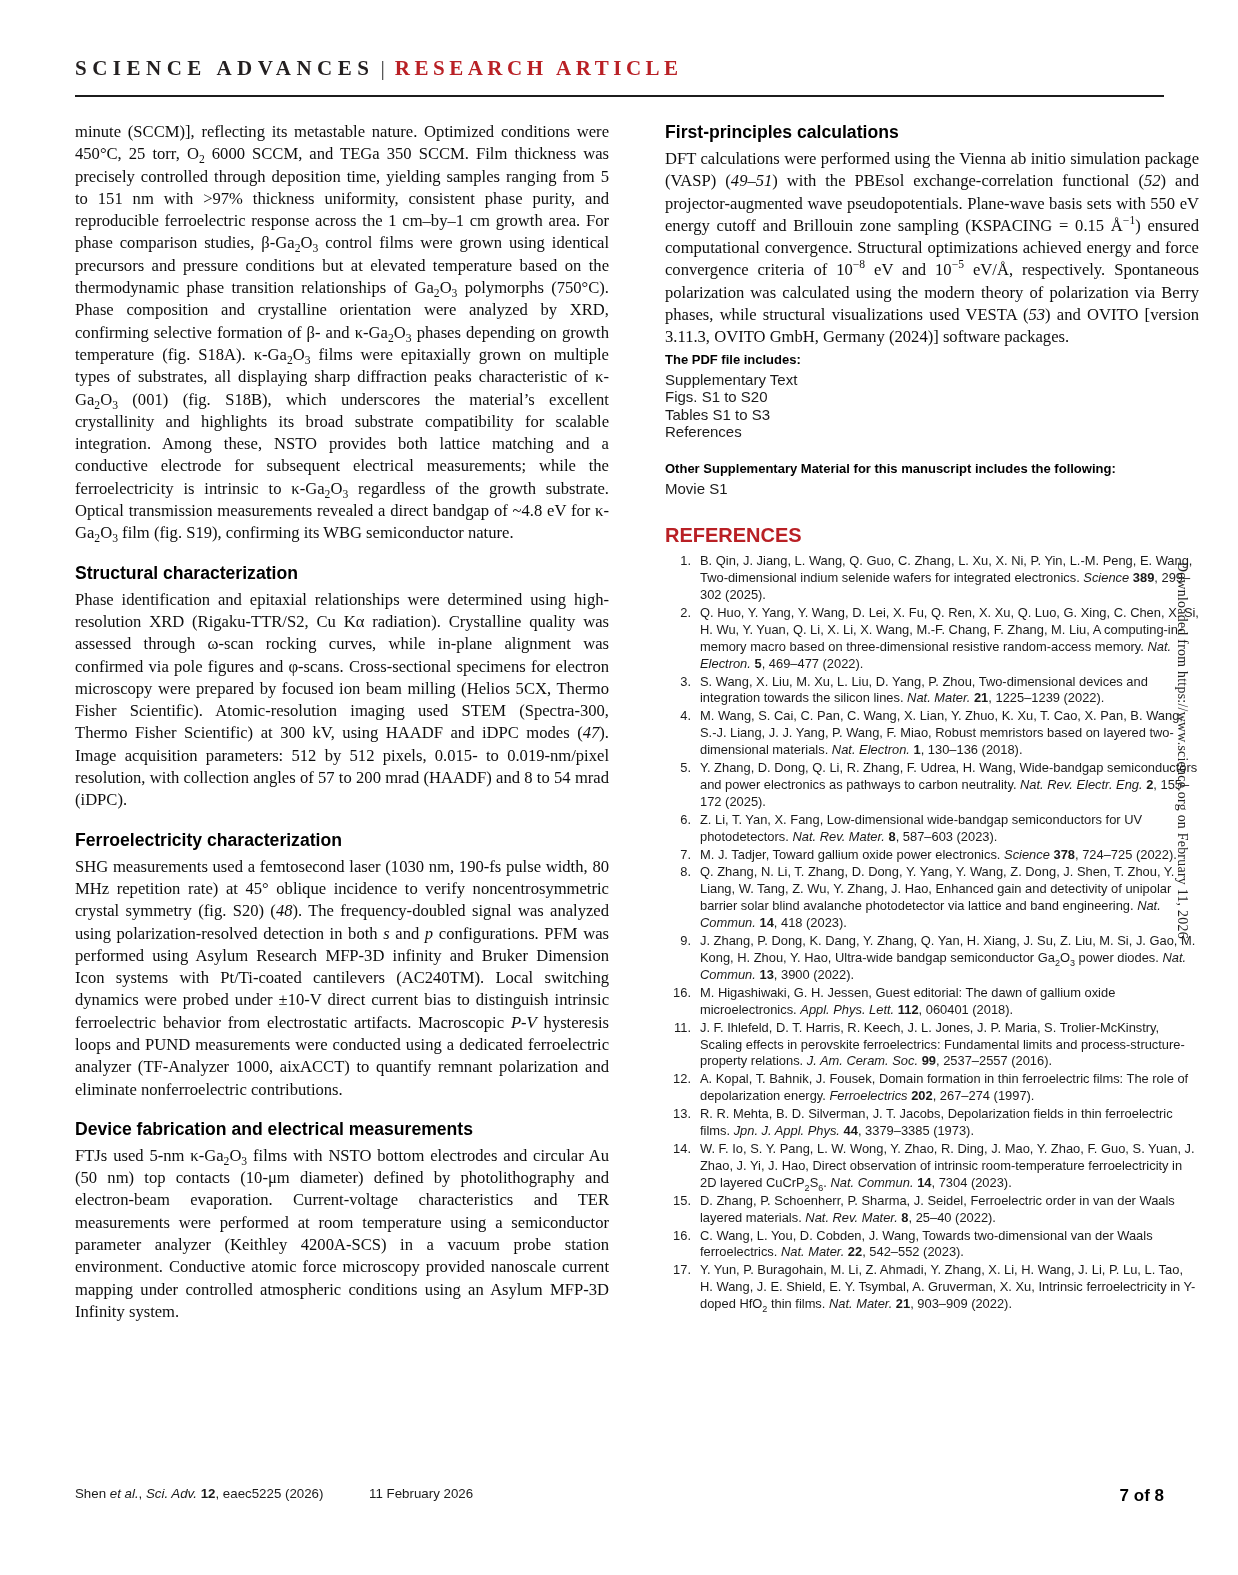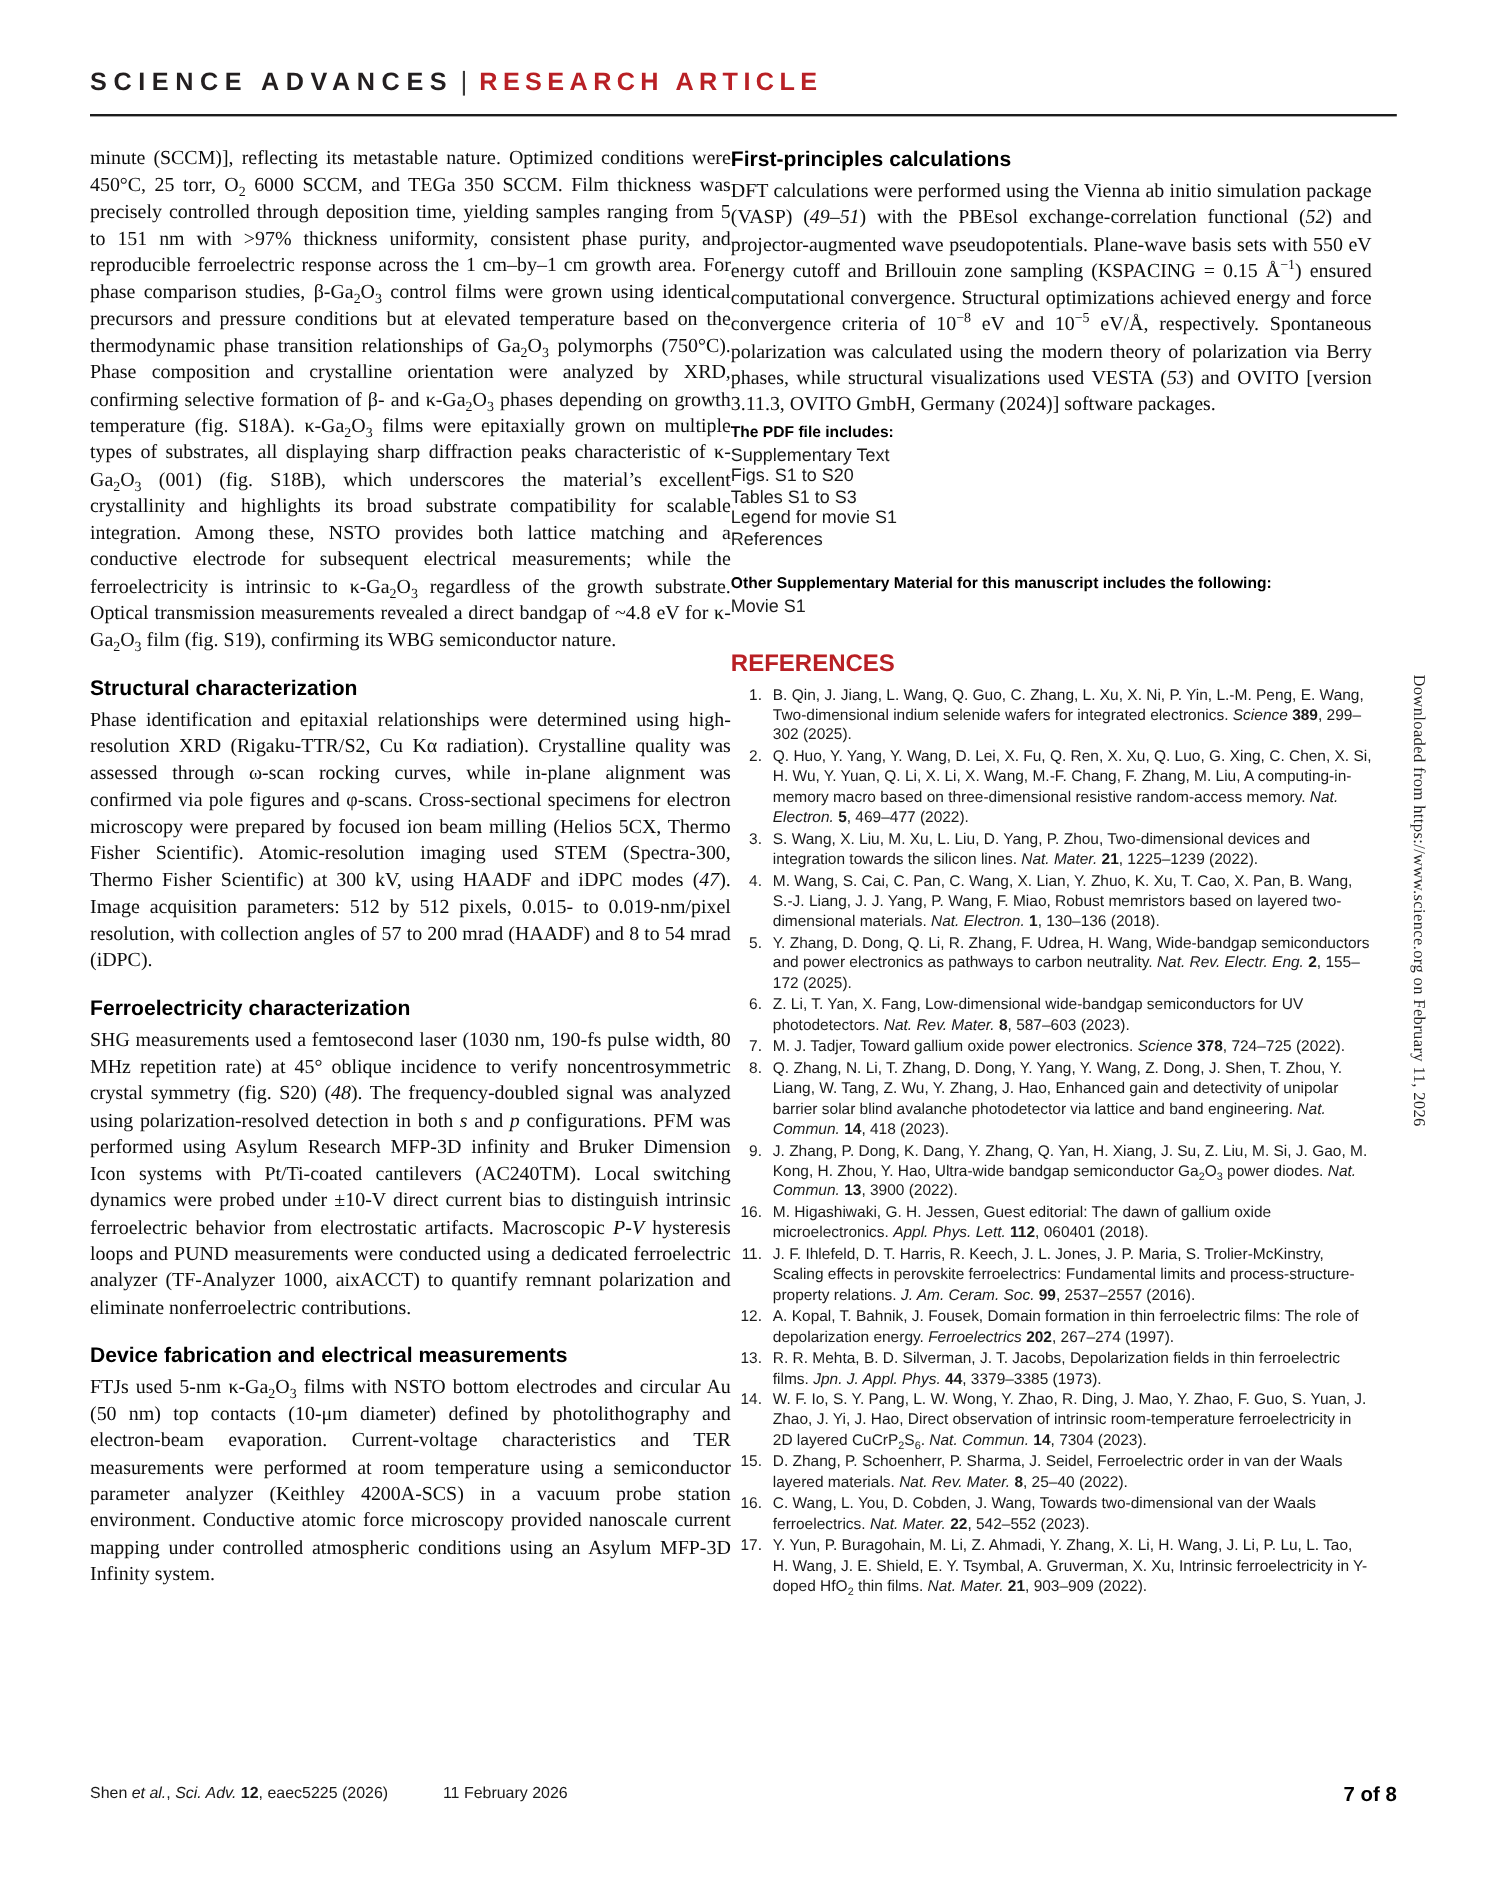--- a/index.html
+++ b/index.html
@@ -7,30 +7,30 @@
     width:1238px;height:1575px;position:relative;overflow:hidden;
     font-family:"Liberation Serif",serif;color:#111;
     -webkit-font-smoothing:antialiased;
   }
   .page{position:absolute;inset:0;}
 
   
   .masthead{
     position:absolute;left:75px;top:55px;width:1089px;
     border-bottom:2.5px solid #1c1c1c;padding-bottom:14px;
-    font-family:Liberation Sans, sans-serif;white-space:nowrap;
+    font-family:Liberation Serif, serif;white-space:nowrap;
   }
   .brand{font-size:21px;font-weight:700;letter-spacing:5.5px;color:#231f20;}
   .mast-sep{font-size:22px;font-weight:300;color:#3a3a3a;margin:0 10px 0 6px;}
   .article-type{font-size:21px;font-weight:700;letter-spacing:4.5px;color:#b92025;}
 
   
   .col{position:absolute;top:121px;width:534px;}
   .col-left{left:75px;}
-  .col-right{left:609px;}
+  .col-right{left:665px;}
 
   .body-text{
     font-size:16.6px;line-height:22.3px;text-align:justify;
     margin:0;color:#0d0d0d;
   }
   .sec-head{
     font-family:"Liberation Sans",sans-serif;font-weight:700;
     font-size:17.6px;color:#000;margin:17px 0 5px 0;line-height:22px;
   }
   .sec-head.first{margin-top:0;}
@@ -108,21 +108,20 @@
 
     <p class="supp-label">The PDF file includes:</p>
     <ul class="supp-list">
 
         <li>Supplementary Text</li>
 
         <li>Figs. S1 to S20</li>
 
         <li>Tables S1 to S3</li>
 
-        <li>Legend for movie S1</li>
 
         <li>References</li>
       </ul>
     <div class="supp-gap"></div>
     <p class="supp-label">Other Supplementary Material for this manuscript includes the following:</p>
     <ul class="supp-list">
 
         <li>Movie S1</li>
       </ul>
 

